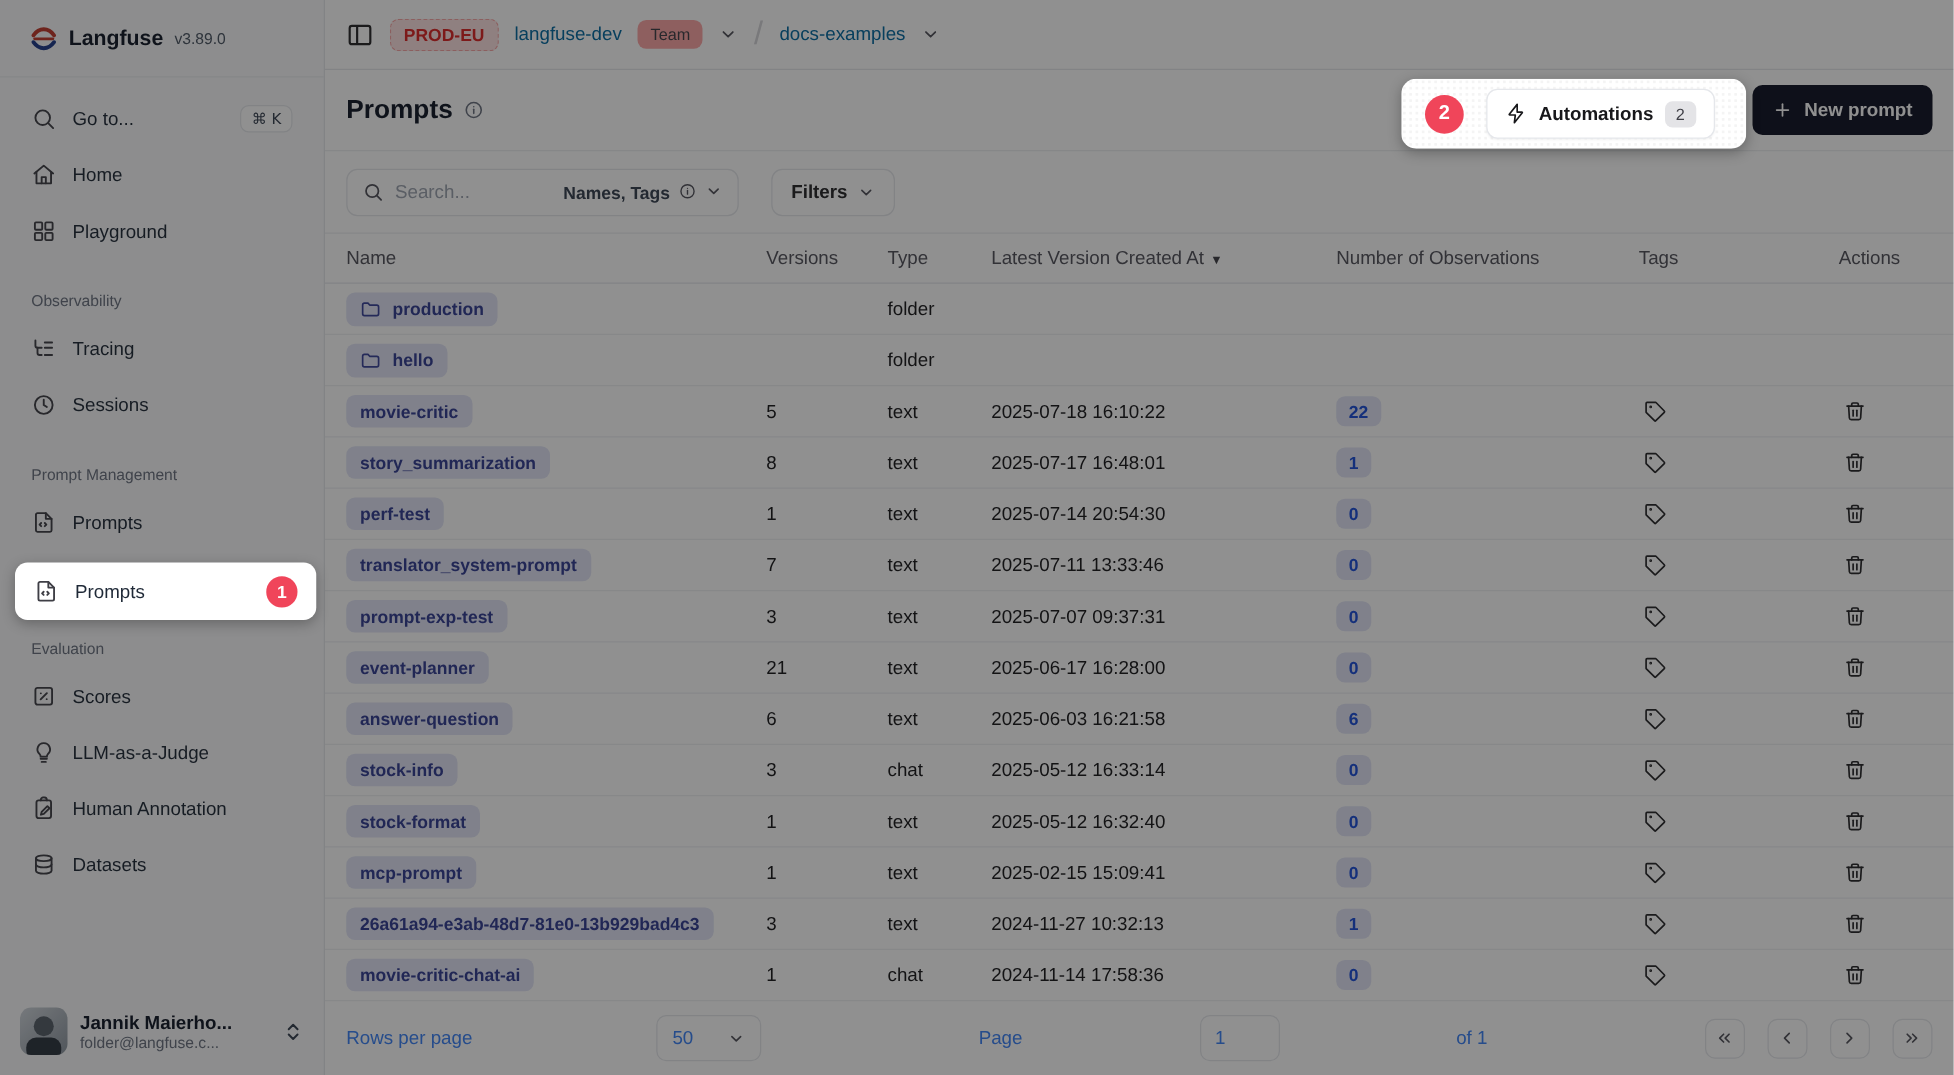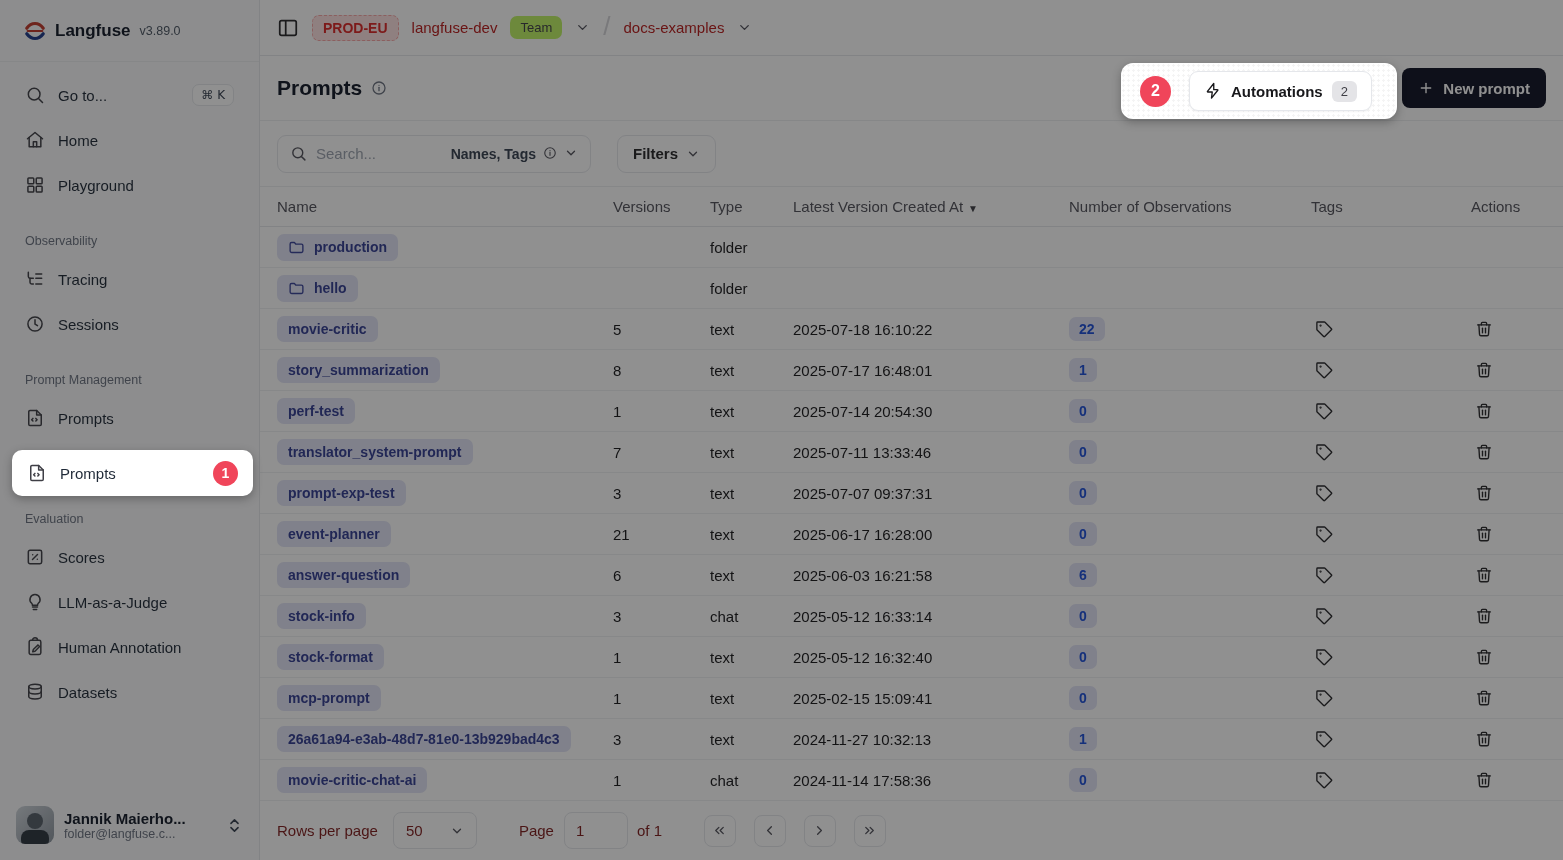--- a/index.html
+++ b/index.html
@@ -30,22 +30,22 @@
   .avatar::before{content:"";position:absolute;left:11px;top:7px;width:16px;height:16px;border-radius:50%;background:#555e68;}
   .avatar::after{content:"";position:absolute;left:5px;top:24px;width:28px;height:18px;border-radius:8px;background:#2e3640;}
   .u-name{font-size:15px;font-weight:700;color:#111827;white-space:nowrap;}
   .u-mail{font-size:12.5px;color:#6b7280;white-space:nowrap;}
   .updown{margin-left:auto;color:#374151;}
 
   
   .main{flex:1;display:flex;flex-direction:column;min-width:0;}
   .topbar{height:56px;flex:0 0 56px;border-bottom:1px solid var(--border);display:flex;align-items:center;gap:13px;padding:0 17px;}
   .env-badge{background:var(--env-badge-bg);border:1px dashed #f6a5a5;color:var(--env-badge-text);font-size:14px;font-weight:600;padding:4px 10px;border-radius:7px;}
-  .org-name,.proj-name{font-size:15px;font-weight:500;color:#b91c1c;}
-  .team-pill{background:#bef264;border-radius:7px;font-size:13px;color:#3f3f46;padding:4px 10px;}
+  .org-name,.proj-name{font-size:15px;font-weight:500;color:#0369a1;}
+  .team-pill{background:#fca5a5;border-radius:7px;font-size:13px;color:#3f3f46;padding:4px 10px;}
   .chev{color:#52525b;}
   .slash{color:#d4d4d8;font-size:26px;font-weight:300;transform:translateY(-1px);}
 
   .page-header{height:65px;flex:0 0 65px;display:flex;align-items:center;padding:0 17px;border-bottom:1px solid #eceef1;}
   .page-title{font-size:21px;font-weight:700;color:#111827;}
   .info-ic{margin-left:9px;color:#6b7280;}
   .ph-right{margin-left:auto;display:flex;align-items:center;}
   .ph-spacer{width:286px;}
   .btn-dark{height:40px;background:var(--dark-button);color:#fff;border-radius:8px;display:flex;align-items:center;gap:9px;padding:0 16px;font-size:15px;font-weight:600;}
 
@@ -60,21 +60,21 @@
   .grid{display:grid;grid-template-columns:336px 97px 83px 276px 242px 160px 1fr;align-items:center;padding:0 17px;}
   .thead{height:41px;flex:0 0 41px;border-top:1px solid #eceef1;border-bottom:1px solid var(--border);color:#52525b;font-size:15px;font-weight:500;}
   .trow{height:41px;flex:0 0 41px;border-bottom:1px solid #eef0f3;font-size:15px;color:#18181b;}
   .pill{display:inline-flex;align-items:center;gap:9px;background:var(--pill-bg);color:var(--pill-text);font-size:14px;font-weight:700;padding:5px 11px;border-radius:7px;cursor:pointer;max-width:330px;white-space:nowrap;}
   .pill .ic{width:17px;height:17px;color:#3a4399;}
   .obs{display:inline-block;background:var(--pill-bg);color:#1d4ed8;font-size:14px;font-weight:700;padding:4px 10px;border-radius:7px;min-width:28px;text-align:center;}
   .iconbtn{color:#27272a;padding:4px;}
   .sort-arrow{font-size:10px;margin-left:5px;color:#3f3f46;}
 
   
-  .pagination{height:59px;flex:0 0 59px;display:flex;align-items:center;justify-content:flex-start;padding:0 17px;font-size:15px;color:#7f1d1d;}
+  .pagination{height:59px;flex:0 0 59px;display:flex;align-items:center;justify-content:space-between;padding:0 17px;font-size:15px;color:#3b82f6;}
   .select,.page-input{height:37px;border:1px solid var(--border);border-radius:8px;background:#fff;display:flex;align-items:center;font-size:15px;}
   .select{width:84px;justify-content:space-between;padding:0 12px;margin-left:15px;cursor:pointer;}
   .page-input{width:64px;padding:0 11px;margin:0 9px 0 10px;}
   .pager{display:flex;gap:18px;margin-left:42px;}
   .pg-btn{width:32px;height:32px;border:1px solid var(--border);border-radius:8px;background:#fff;display:flex;align-items:center;justify-content:center;color:#52525b;}
 
   
   .overlay{position:absolute;inset:0;background:rgba(12,12,14,0.46);z-index:40;pointer-events:none;}
   .callout1{position:absolute;left:12px;top:450px;width:241px;height:46px;background:#fff;border-radius:10px;z-index:50;display:flex;align-items:center;gap:13px;padding:0 15px;box-shadow:0 3px 10px rgba(0,0,0,.28);}
   .callout1 .ic{width:20px;height:20px;color:#3f3f46;}

